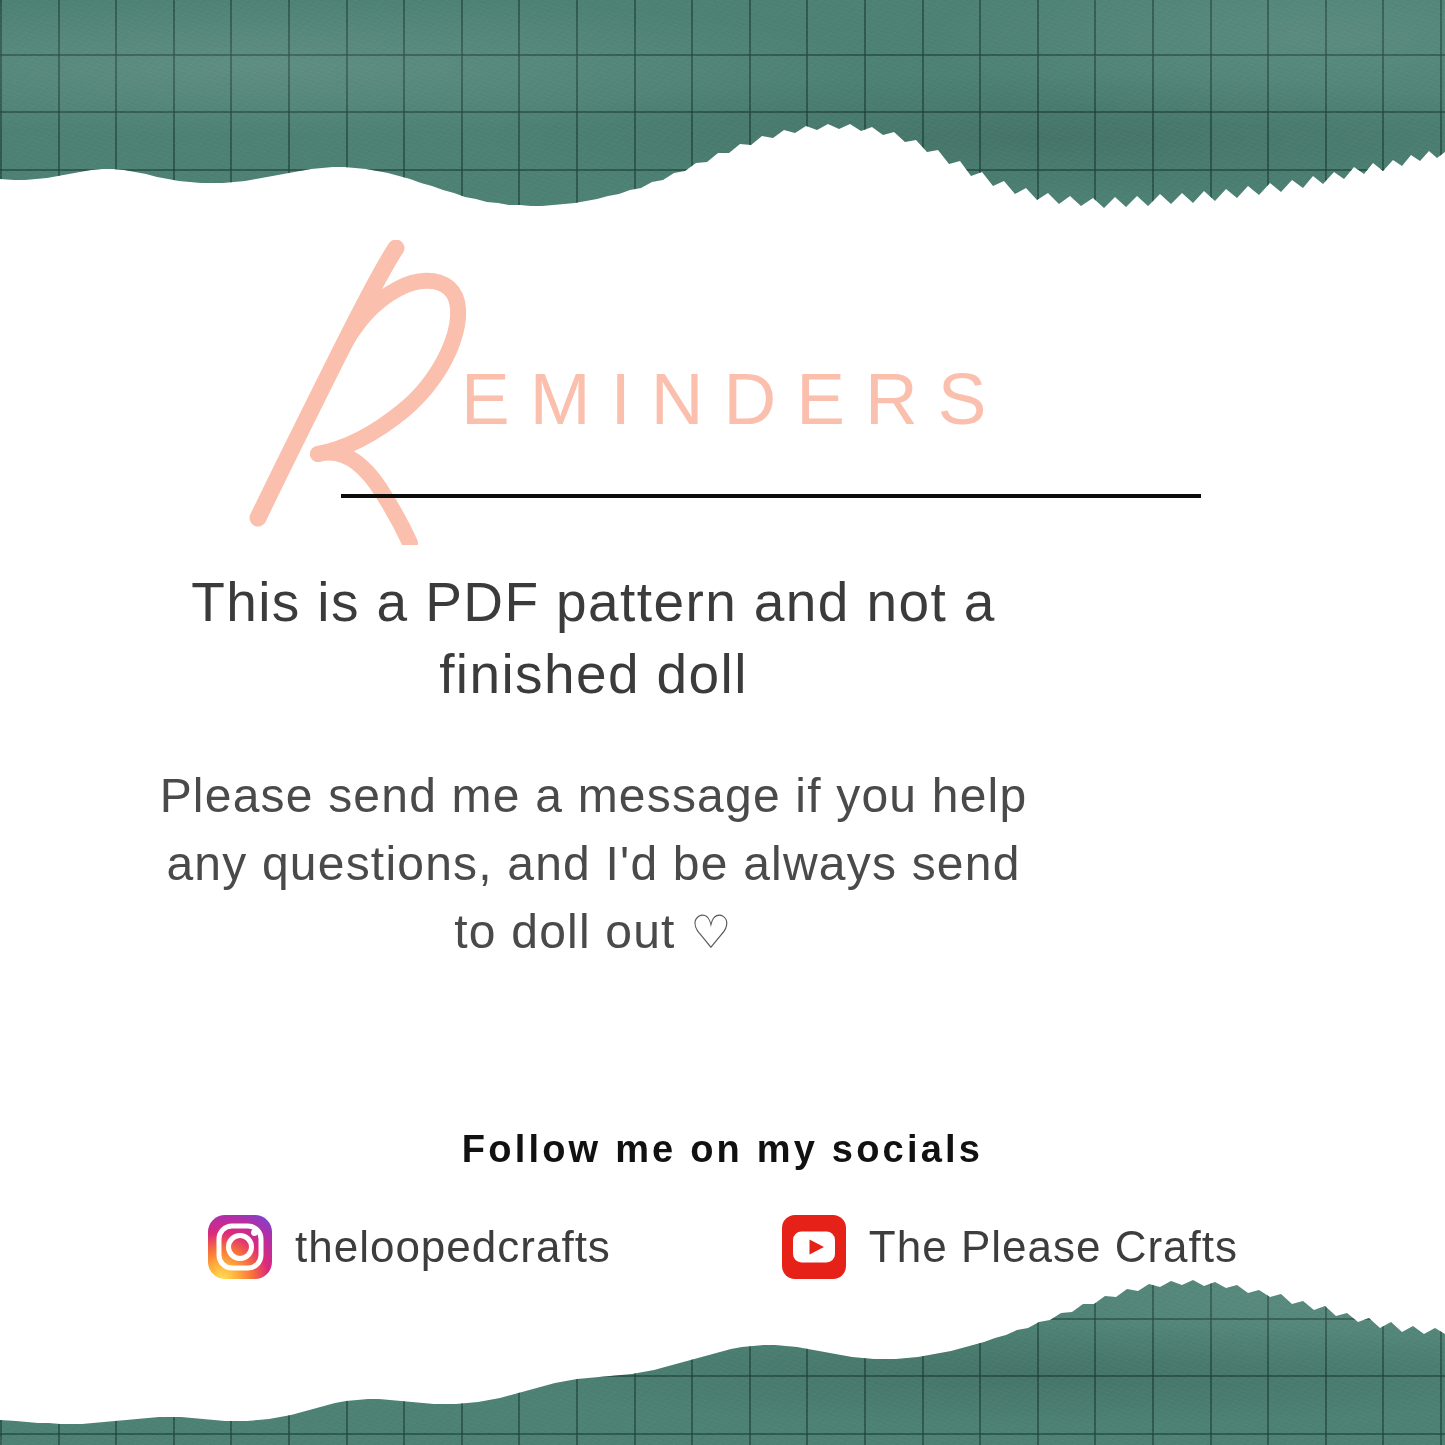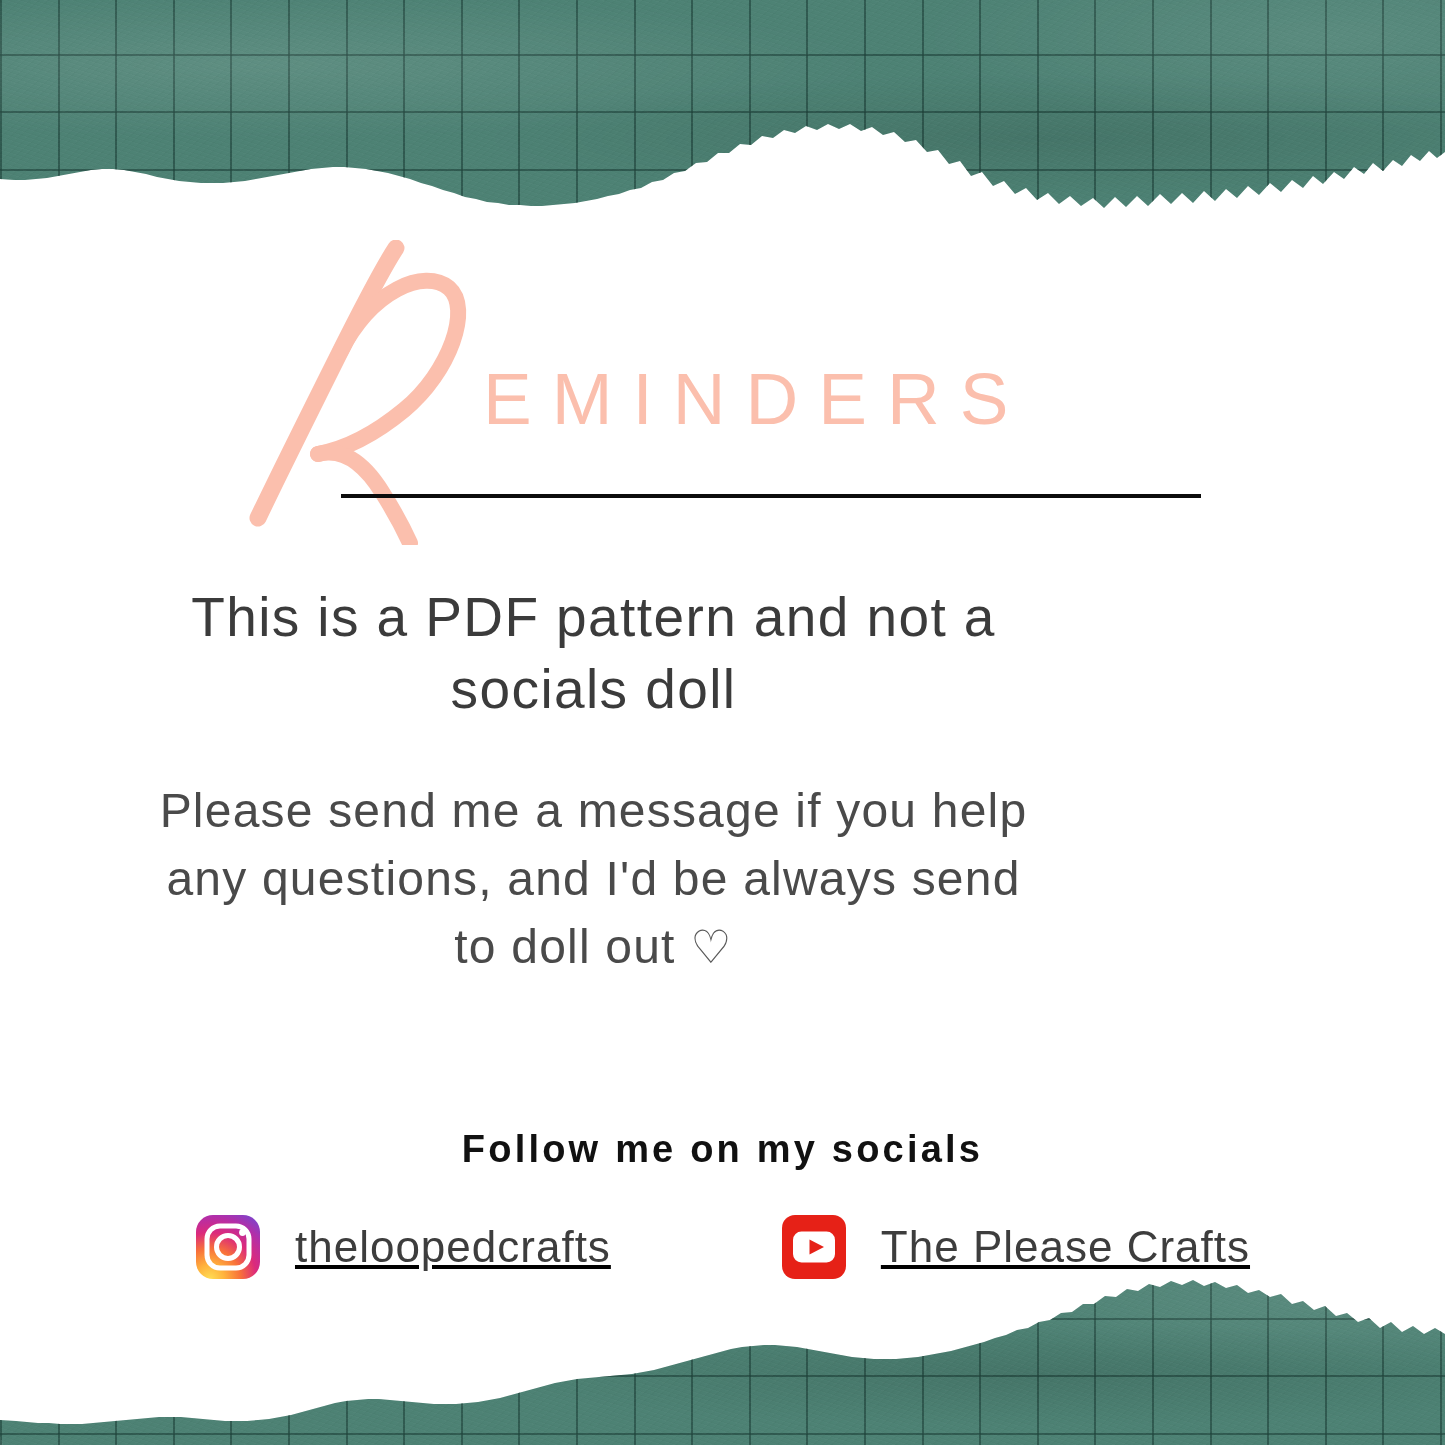--- a/index.html
+++ b/index.html
@@ -72,21 +72,21 @@
   }
   #script-r {
     position: absolute;
     left: 244px;
     top: 0px;
     width: 230px;
     height: 305px;
   }
   #title-word {
     position: absolute;
-    left: 483px;
+    left: 461px;
     top: 122px;
     font-family: "Liberation Sans", sans-serif;
     font-size: 73px;
     font-weight: 300;
     letter-spacing: 20px;
     color: #fbbfad;
     line-height: 1;
     white-space: nowrap;
   }
   #title-rule {
@@ -100,21 +100,20 @@
 
   
   .body-text {
     position: absolute;
     left: 0;
     width: 1187px;
     text-align: center;
     color: #3b3b3b;
     font-family: "Liberation Sans", sans-serif;
     font-weight: 300;
-    margin-top: 15px;
   }
   #para-one {
     top: 566px;
     font-size: 55px;
     line-height: 72px;
     letter-spacing: 1.4px;
   }
   #para-two {
     top: 762px;
     font-size: 48px;
@@ -147,22 +146,21 @@
     top: 1214px;
     width: 1445px;
     display: flex;
     justify-content: center;
     align-items: flex-start;
     gap: 170px;
   }
   .social-item {
     display: flex;
     align-items: center;
-    gap: 34px;
-    text-decoration: underline;
+    gap: 22px;
   }
   .social-label {
     font-family: "Liberation Sans", sans-serif;
     font-size: 44px;
     font-weight: 300;
     letter-spacing: 1px;
     color: #3d3d3d;
     white-space: nowrap;
   }
   .social-icon { width: 66px; height: 66px; display: block; flex: 0 0 auto; }
@@ -237,21 +235,21 @@
         <path d="M74 214 C 96 208, 118 220, 138 252 C 152 274, 160 290, 166 303" stroke-width="16"></path>
       </g>
     </svg>
 
     <div id="title-word">EMINDERS</div>
     <div id="title-rule"></div>
   </div>
 
   <div class="body-text" id="para-one">
     <div>This is a PDF pattern and not a</div>
-    <div>socials doll</div>
+    <div>finished doll</div>
   </div>
 
   <div class="body-text" id="para-two">
     <div>Please send me a message if you help</div>
     <div>any questions, and I'd be always send</div>
     <div>
       <span>to doll out</span>
       <span class="heart-glyph">♡</span>
     </div>
   </div>

